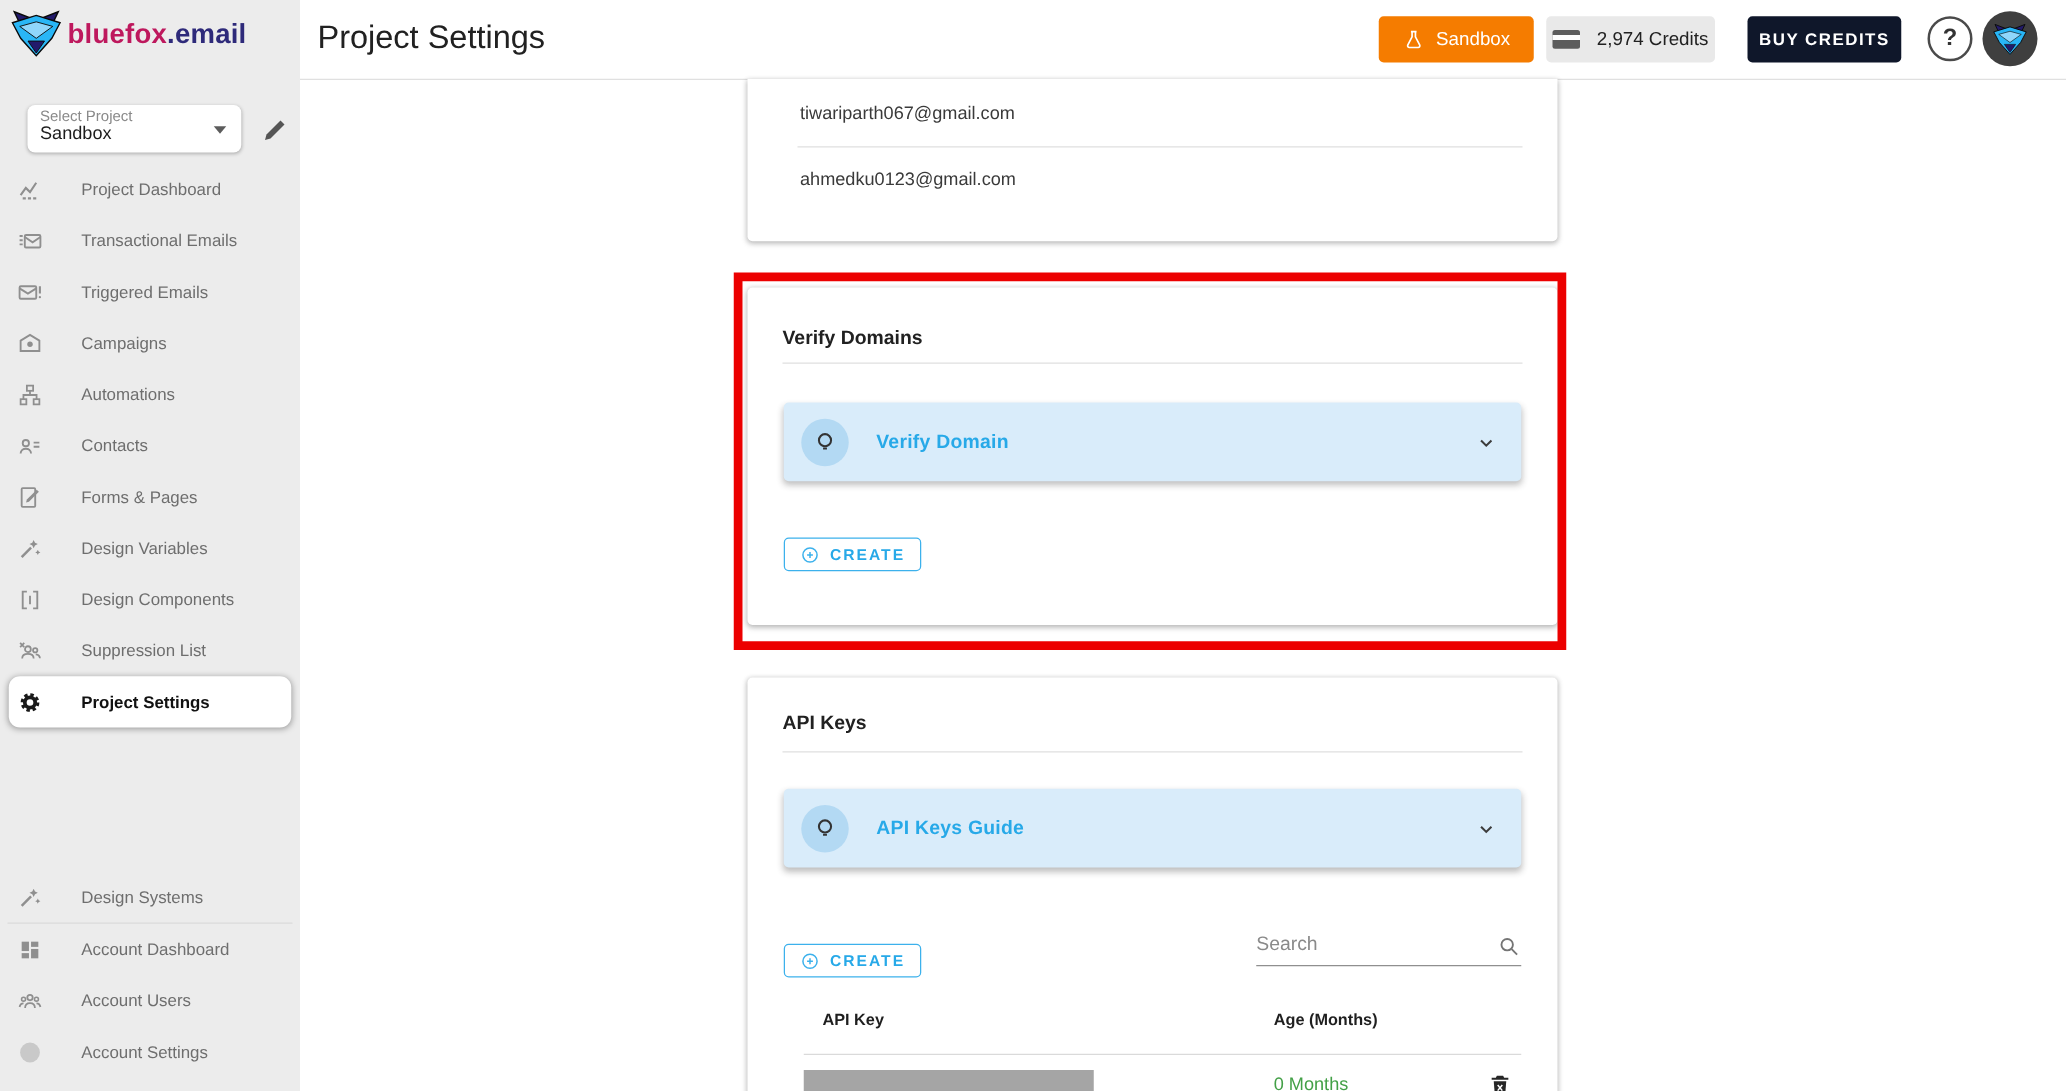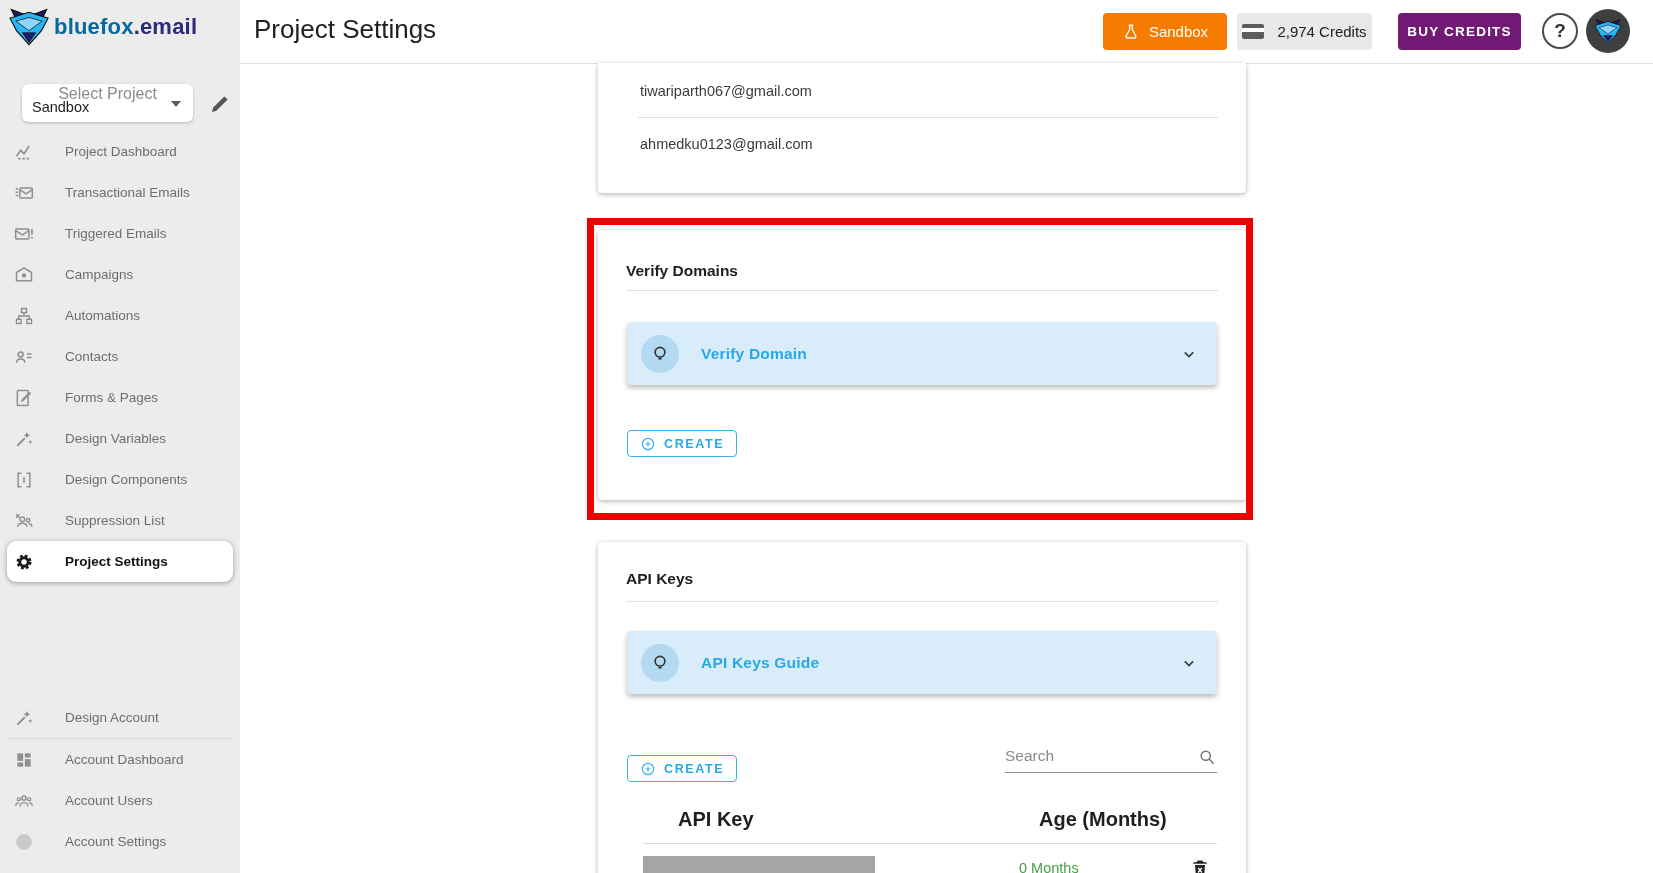--- a/index.html
+++ b/index.html
@@ -5,46 +5,46 @@
   html,body{margin:0;padding:0;}
   body{
     width:1653px;height:873px;position:relative;overflow:hidden;
     background:#ffffff;font-family:"Liberation Sans",sans-serif;
     -webkit-font-smoothing:antialiased;
   }
   
   .sidebar{position:absolute;left:0;top:0;width:240px;height:873px;background:#ececec;z-index:5;}
   .logo-row{position:absolute;left:7px;top:7px;display:flex;align-items:center;gap:3px;}
   .logo-text{font-size:22px;font-weight:bold;letter-spacing:.2px;}
-  .logo-text .lp{color:#0369a1;text-align:center;}
+  .logo-text .lp{color:#be185d;text-align:center;}
   .logo-text .ls{color:#2e2a7a;}
   .proj-select{position:absolute;left:22px;top:84px;width:171px;height:38px;background:#fff;
     border-radius:6px;box-shadow:0 1px 3px rgba(0,0,0,.25);padding:4px 10px;box-sizing:border-box;cursor:pointer;}
-  .proj-select .lbl{font-size:16px;color:#8a8a8a;line-height:11px;text-align:center;}
+  .proj-select .lbl{font-size:12px;color:#8a8a8a;line-height:11px;}
   .proj-select .val{font-size:14.5px;color:#1d1d1d;line-height:17px;}
   .caret{position:absolute;right:12px;top:17px;width:0;height:0;
     border-left:5px solid transparent;border-right:5px solid transparent;border-top:6px solid #5c5c5c;}
   .pencil-btn{position:absolute;left:208px;top:92px;width:24px;height:24px;cursor:pointer;}
   .nav-item{position:absolute;left:0;width:240px;height:41px;display:flex;align-items:center;
     color:#6e6e6e;font-size:13.5px;cursor:pointer;}
   .nav-item .nico{margin-left:14px;width:20px;height:20px;flex:0 0 20px;}
   .nav-item .nlabel{margin-left:31px;}
   .nav-item.active{left:7px;width:226px;background:#fff;border-radius:9px;
     box-shadow:0 1px 5px rgba(0,0,0,.35);color:#121212;font-weight:bold;}
   .nav-item.active .nico{margin-left:7px;}
   .acc-divider{position:absolute;left:6px;right:6px;top:738px;height:1px;background:#dadada;}
   
   .header{position:absolute;left:240px;top:0;width:1413px;height:63px;background:#fff;
     border-bottom:1px solid #e0e0e0;}
   .page-title{position:absolute;left:14px;top:14px;font-size:26px;color:#212121;}
   .hbtn{position:absolute;top:13px;height:37px;border-radius:4px;display:flex;align-items:center;
     justify-content:center;font-size:15px;box-sizing:border-box;cursor:pointer;}
   .sandbox-btn{left:863px;width:124px;background:#f57c00;color:#fff;gap:9px;}
   .credits-chip{left:997px;width:135px;background:#e9e9e9;color:#212121;gap:13px;cursor:default;}
-  .buy-btn{left:1158px;width:123px;background:#701a75;color:#fff;font-weight:bold;
+  .buy-btn{left:1158px;width:123px;background:#0f172a;color:#fff;font-weight:bold;
     letter-spacing:1.2px;font-size:13.5px;}
   .help-btn{position:absolute;left:1302px;top:13px;width:36px;height:36px;border-radius:50%;
     border:2px solid #4a4a4a;box-sizing:border-box;display:flex;align-items:center;justify-content:center;
     font-size:19px;font-weight:bold;color:#333;cursor:pointer;background:#fff;}
   .avatar{position:absolute;left:1346px;top:9px;width:44px;height:44px;border-radius:50%;
     background:#3f3f3f;display:flex;align-items:center;justify-content:center;cursor:pointer;overflow:hidden;}
   .cc-icon{width:22px;height:15px;background:#5c5c5c;border-radius:2px;position:relative;}
   .cc-icon:after{content:"";position:absolute;left:0;right:0;top:4px;height:4px;background:#fdfdfd;}
   
   .card{position:absolute;left:598px;width:648px;background:#fff;border-radius:4px;
@@ -67,21 +67,21 @@
   .chev{margin-left:auto;}
   .create-btn{position:absolute;left:29px;height:27px;border:1.5px solid #3cb1ec;border-radius:4px;
     color:#27a9e8;font-size:12.5px;font-weight:bold;letter-spacing:1.6px;display:inline-flex;
     align-items:center;gap:8px;padding:0 12px;box-sizing:border-box;background:#fff;cursor:pointer;}
   .search-wrap{position:absolute;right:29px;top:200px;width:212px;height:30px;
     border-bottom:1px solid #8f8f8f;}
   .search-wrap input{width:182px;border:none;outline:none;font-size:15.5px;color:#333;
     background:transparent;font-family:"Liberation Sans",sans-serif;padding:5px 0 0 0;}
   .search-wrap input::placeholder{color:#8a8a8a;}
   .mag{position:absolute;right:0;top:5px;}
-  .thead{position:absolute;left:60px;top:266px;display:flex;font-size:20px;font-weight:bold;color:#1f1f1f;margin-left:20px;}
+  .thead{position:absolute;left:60px;top:266px;display:flex;font-size:13px;font-weight:bold;color:#1f1f1f;}
   .thead .c1{width:361px;}
   .table-divider{position:absolute;left:45px;right:29px;top:301px;height:1px;background:#dadada;}
   .key-block{position:absolute;left:45px;top:314px;width:232px;height:30px;background:#a5a5a5;}
   .age-cell{position:absolute;left:421px;top:318px;font-size:14.5px;color:#43a047;}
   .trash-btn{position:absolute;right:36px;top:316px;width:20px;height:20px;cursor:pointer;}
 </style>
 </head>
 <body>
 
 <svg width="0" height="0" style="position:absolute">
@@ -199,21 +199,21 @@
       </svg>
     <span class="nlabel">Project Settings</span>
   </div>
 
   <div class="nav-item" style="top:697px">
     <svg class="nico" viewBox="0 0 24 24">
         <path d="M4 20L13 11" stroke="#8f8f8f" stroke-width="2.4"></path>
         <path d="M15.5 3.5l1.3 2.7 2.7 1.3-2.7 1.3-1.3 2.7-1.3-2.7-2.7-1.3 2.7-1.3z" fill="#8f8f8f"></path>
         <path d="M19.5 13l.8 1.7 1.7.8-1.7.8-.8 1.7-.8-1.7-1.7-.8 1.7-.8z" fill="#8f8f8f"></path>
       </svg>
-    <span class="nlabel">Design Account</span>
+    <span class="nlabel">Design Systems</span>
   </div>
   <div class="acc-divider"></div>
   <div class="nav-item" style="top:739px">
     <svg class="nico" viewBox="0 0 24 24">
         <rect x="4" y="4" width="7" height="9" fill="#8f8f8f"></rect>
         <rect x="13" y="4" width="7" height="5" fill="#8f8f8f"></rect>
         <rect x="13" y="11" width="7" height="9" fill="#8f8f8f"></rect>
         <rect x="4" y="15" width="7" height="5" fill="#8f8f8f"></rect>
       </svg>
     <span class="nlabel">Account Dashboard</span>

